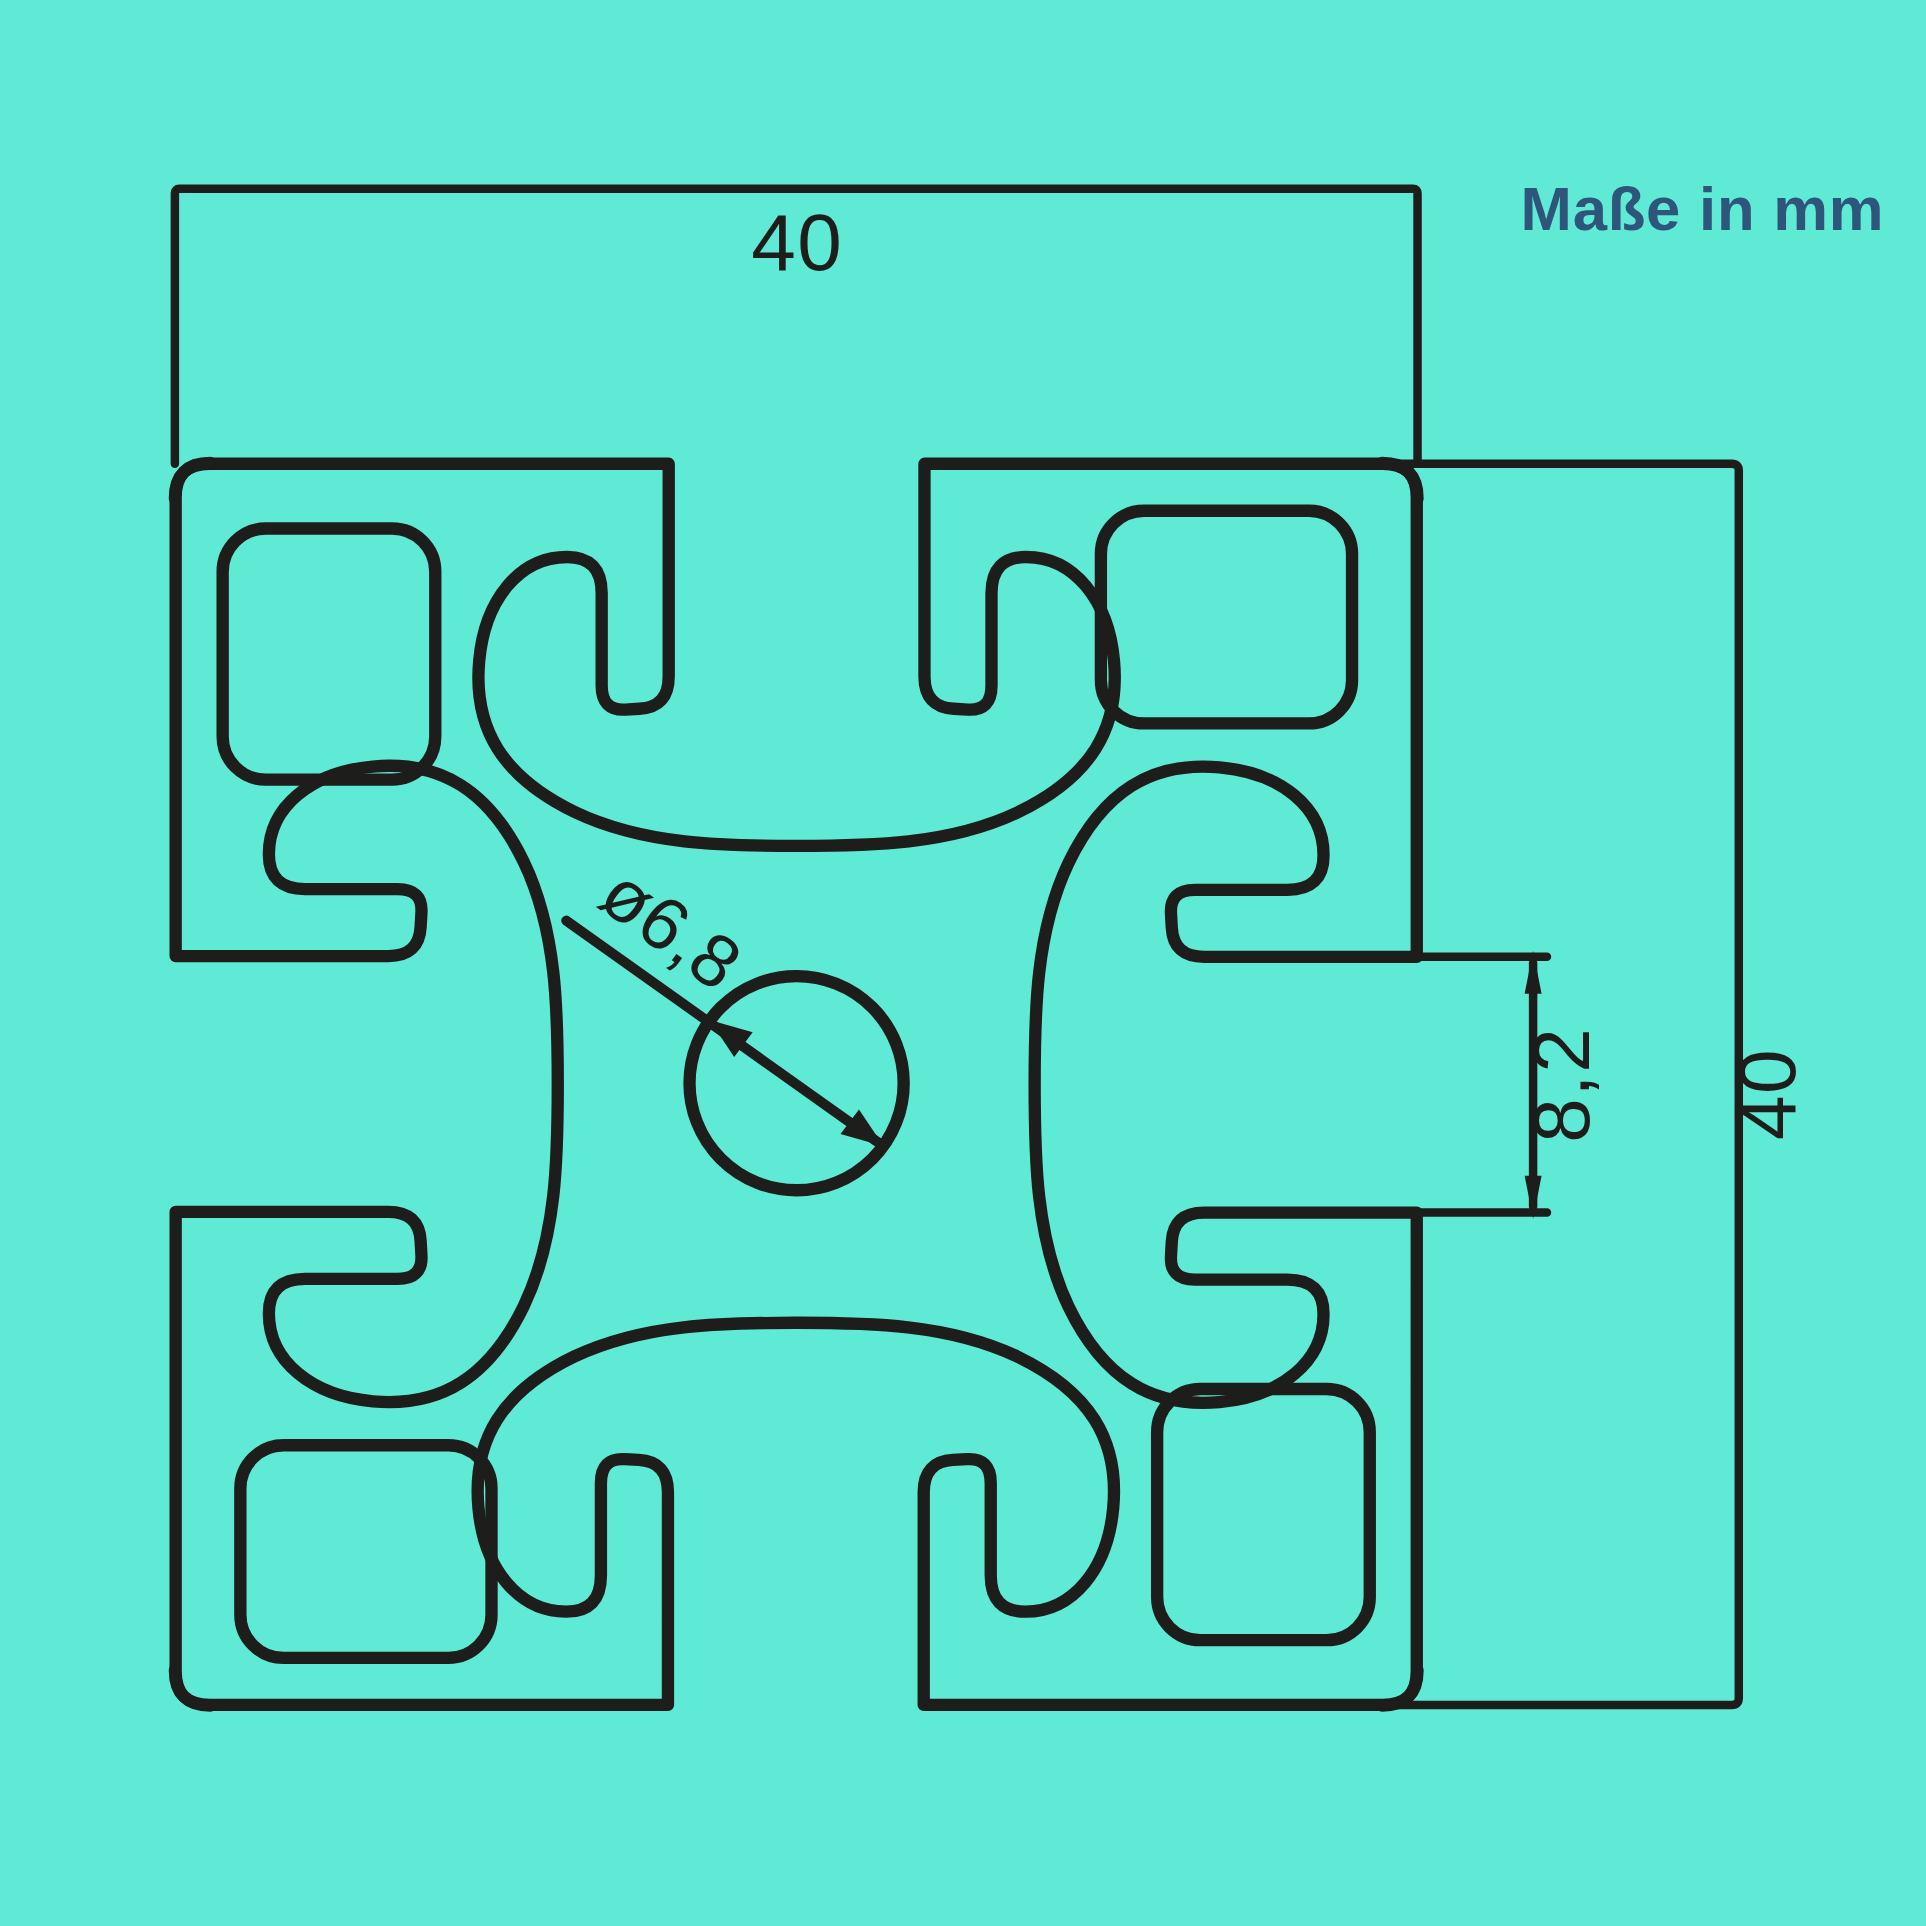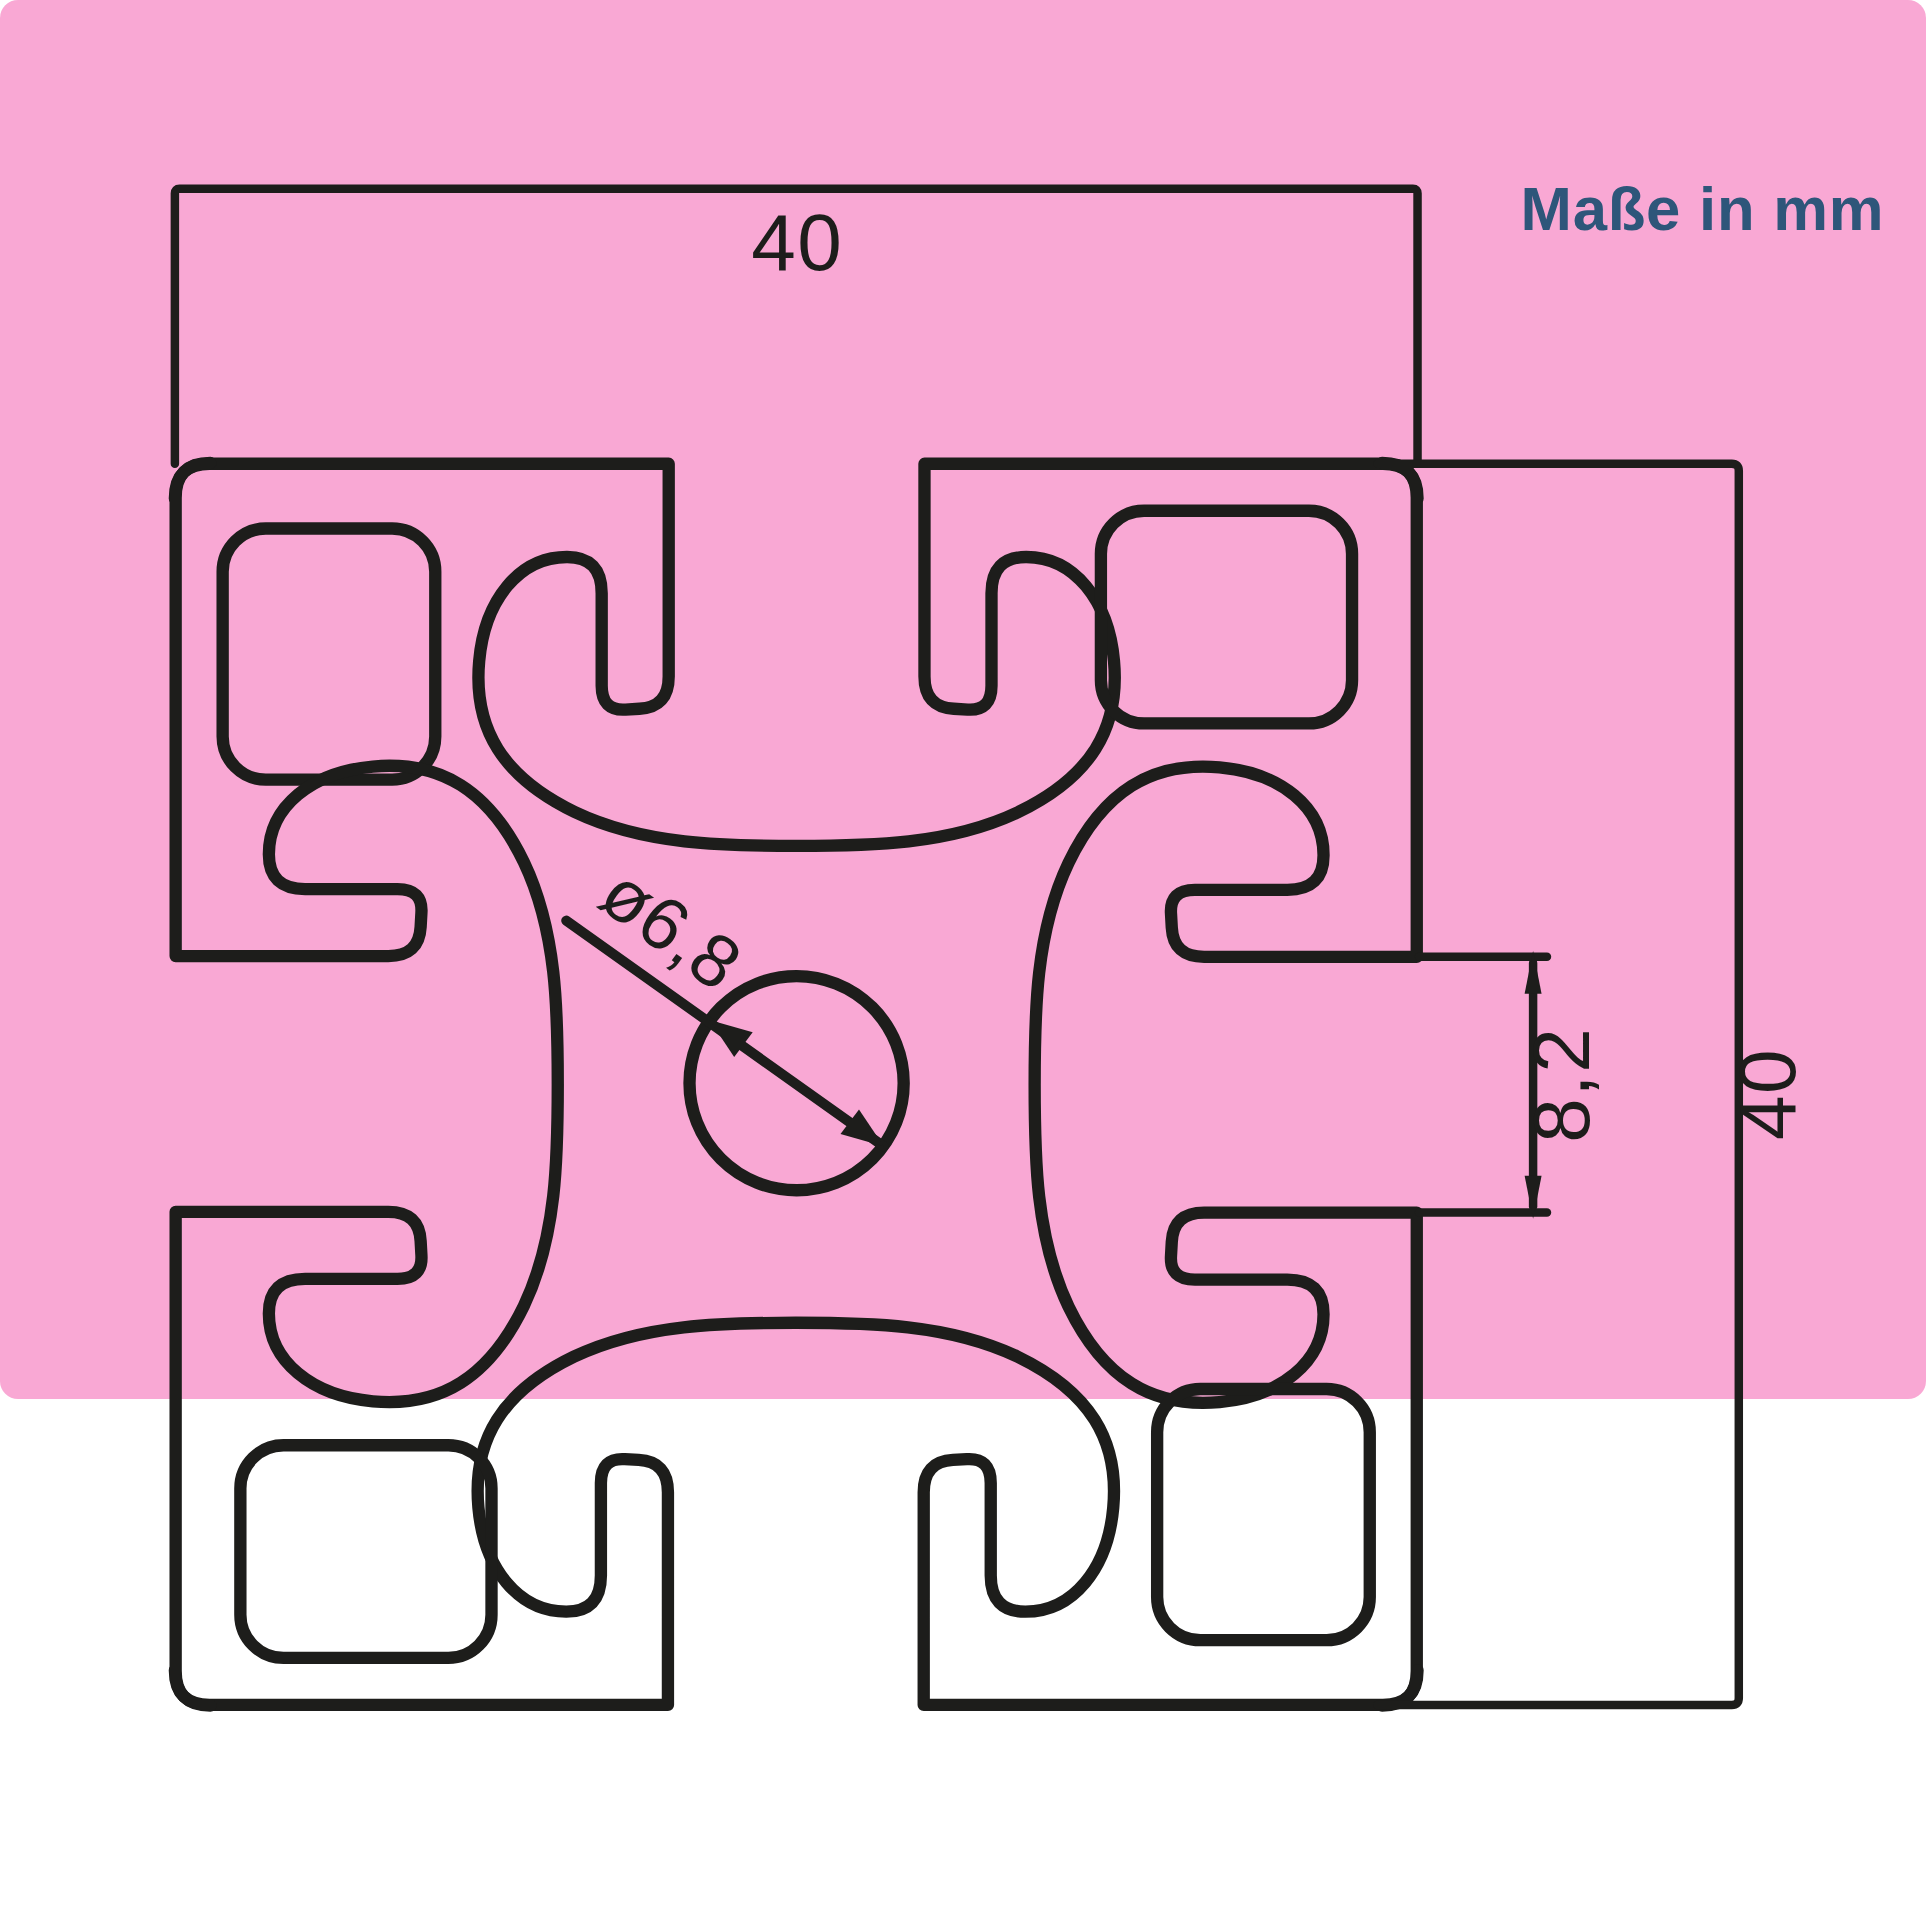--- a/index.html
+++ b/index.html
@@ -6,23 +6,22 @@
     margin: 0;
     padding: 0;
     background: #ffffff;
     width: 1926px;
     height: 1926px;
     overflow: hidden;
   }
   .drawing-wrap {
     position: relative;
     width: 1926px;
-    height: 1399px;
-    background: #f9a8d4;
-    border-radius: 18px;
+    height: 1926px;
+    background: #5eead4;
   }
   svg { display: block; }
   .profile-stroke {
     fill: none;
     stroke: #1d1d1b;
     stroke-width: 16;
     stroke-linecap: round;
     stroke-linejoin: round;
   }
   .dim-stroke {

